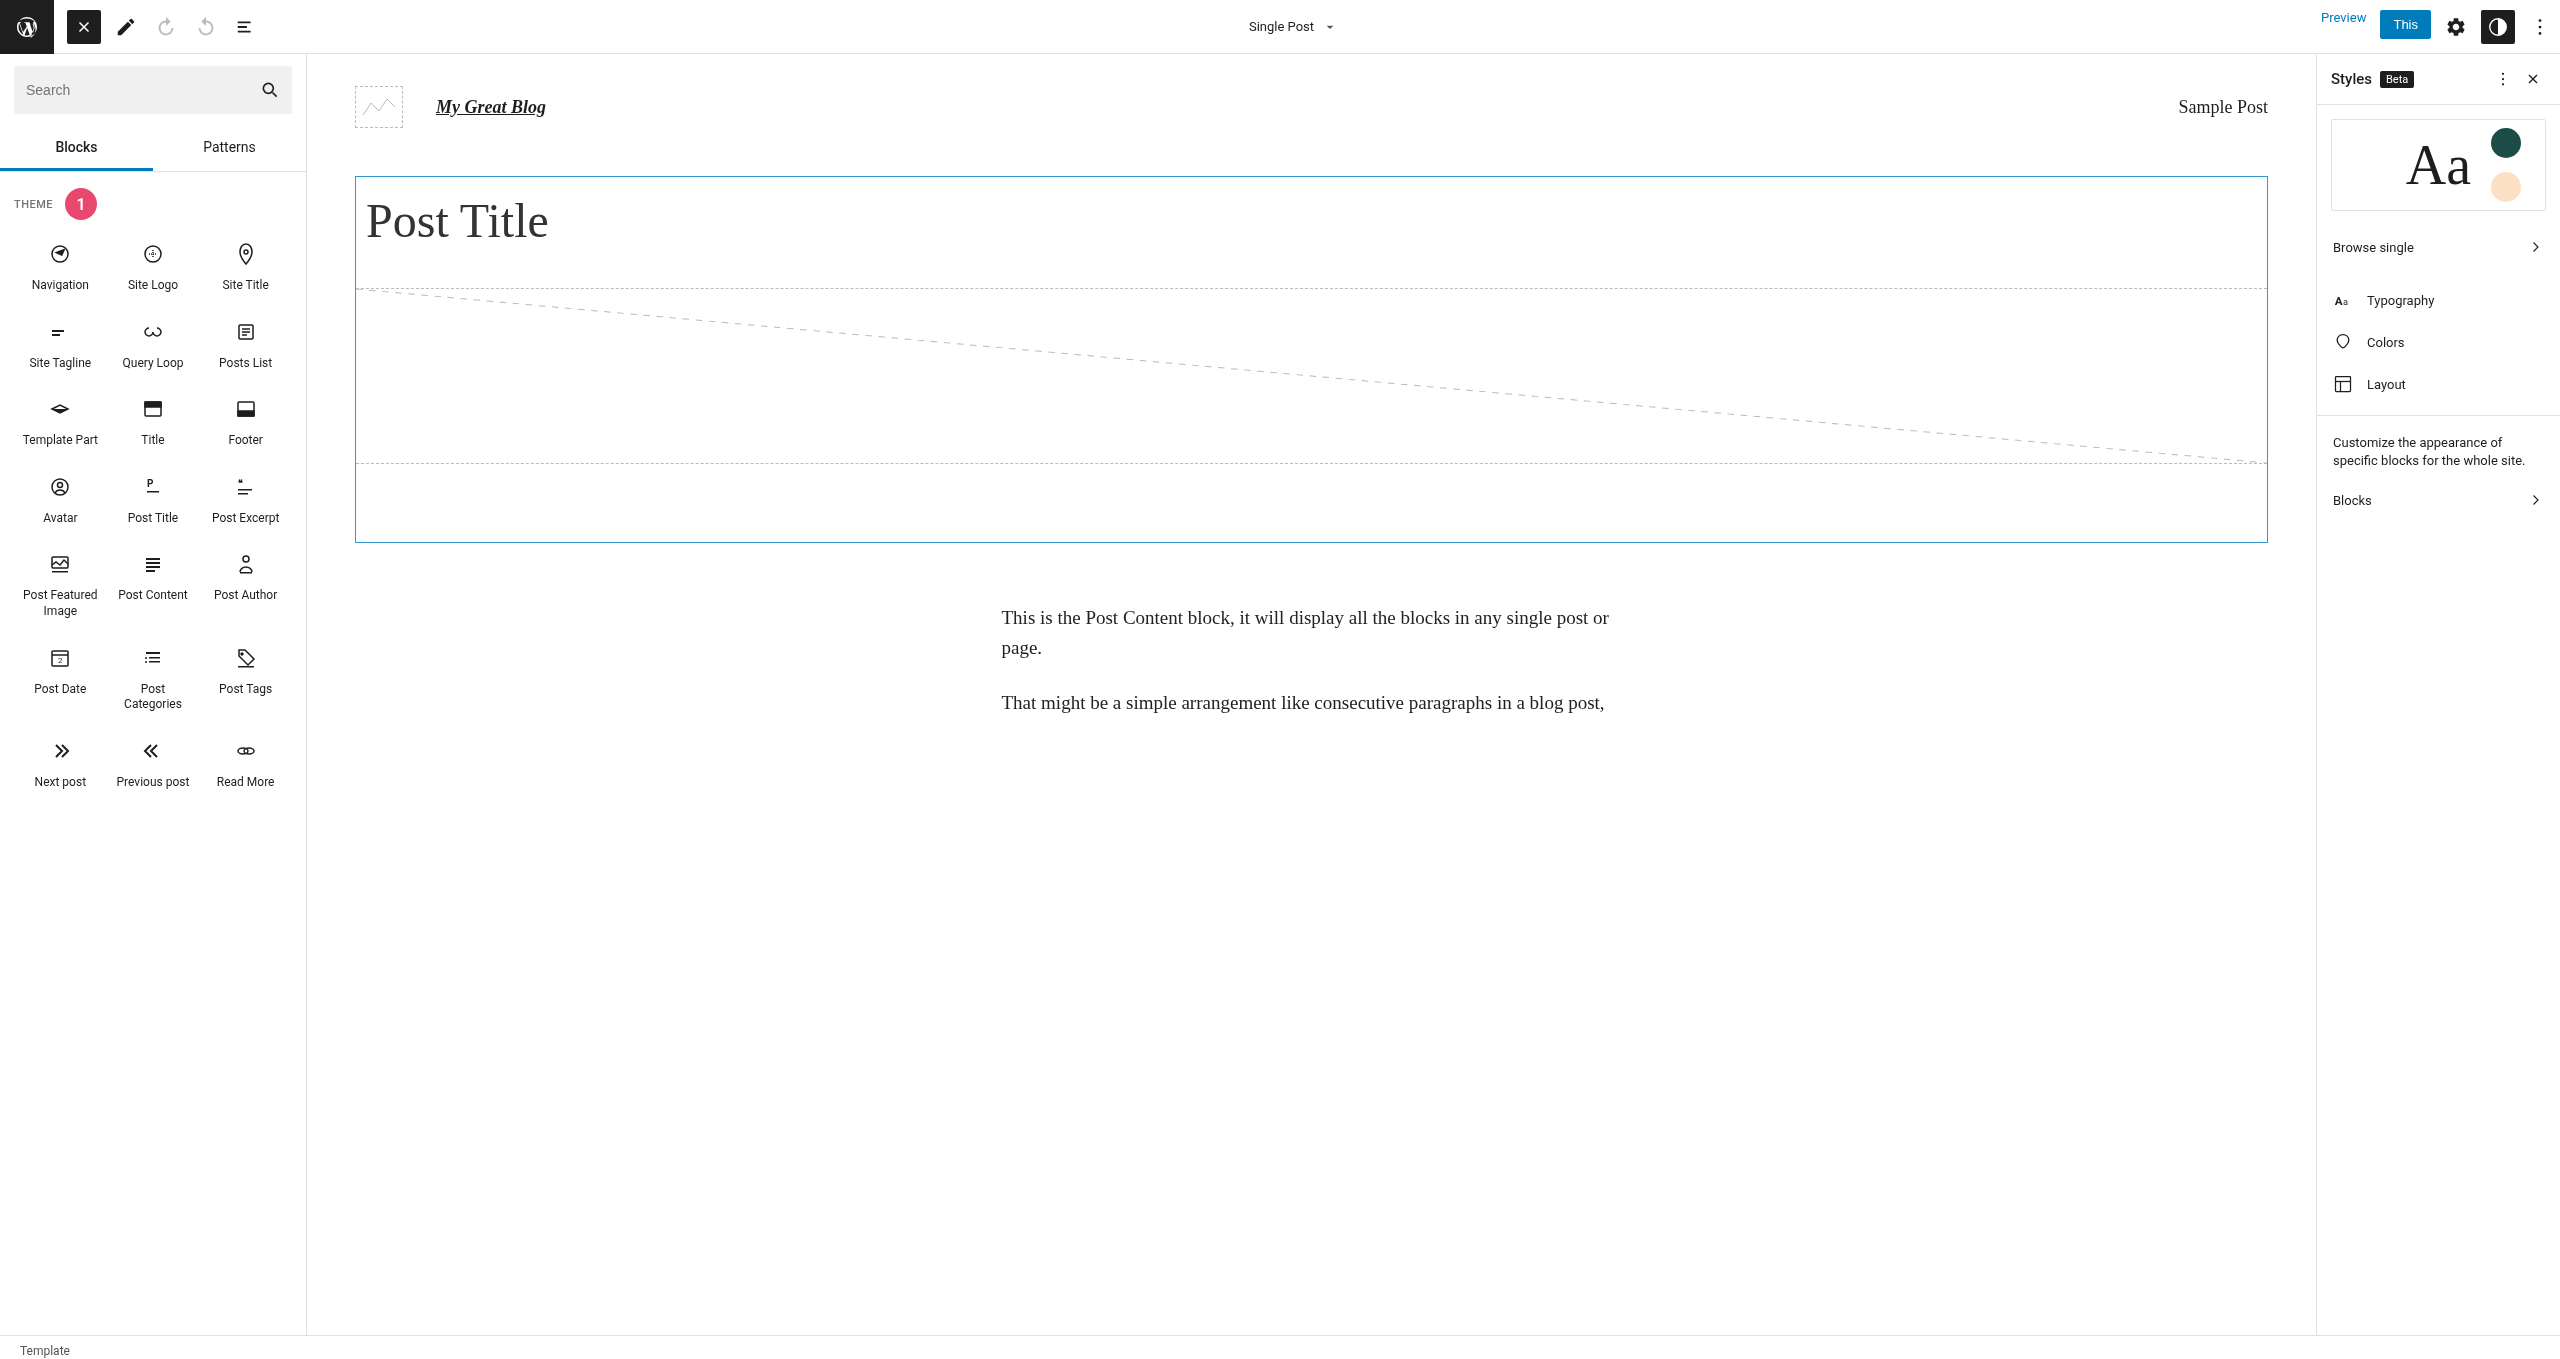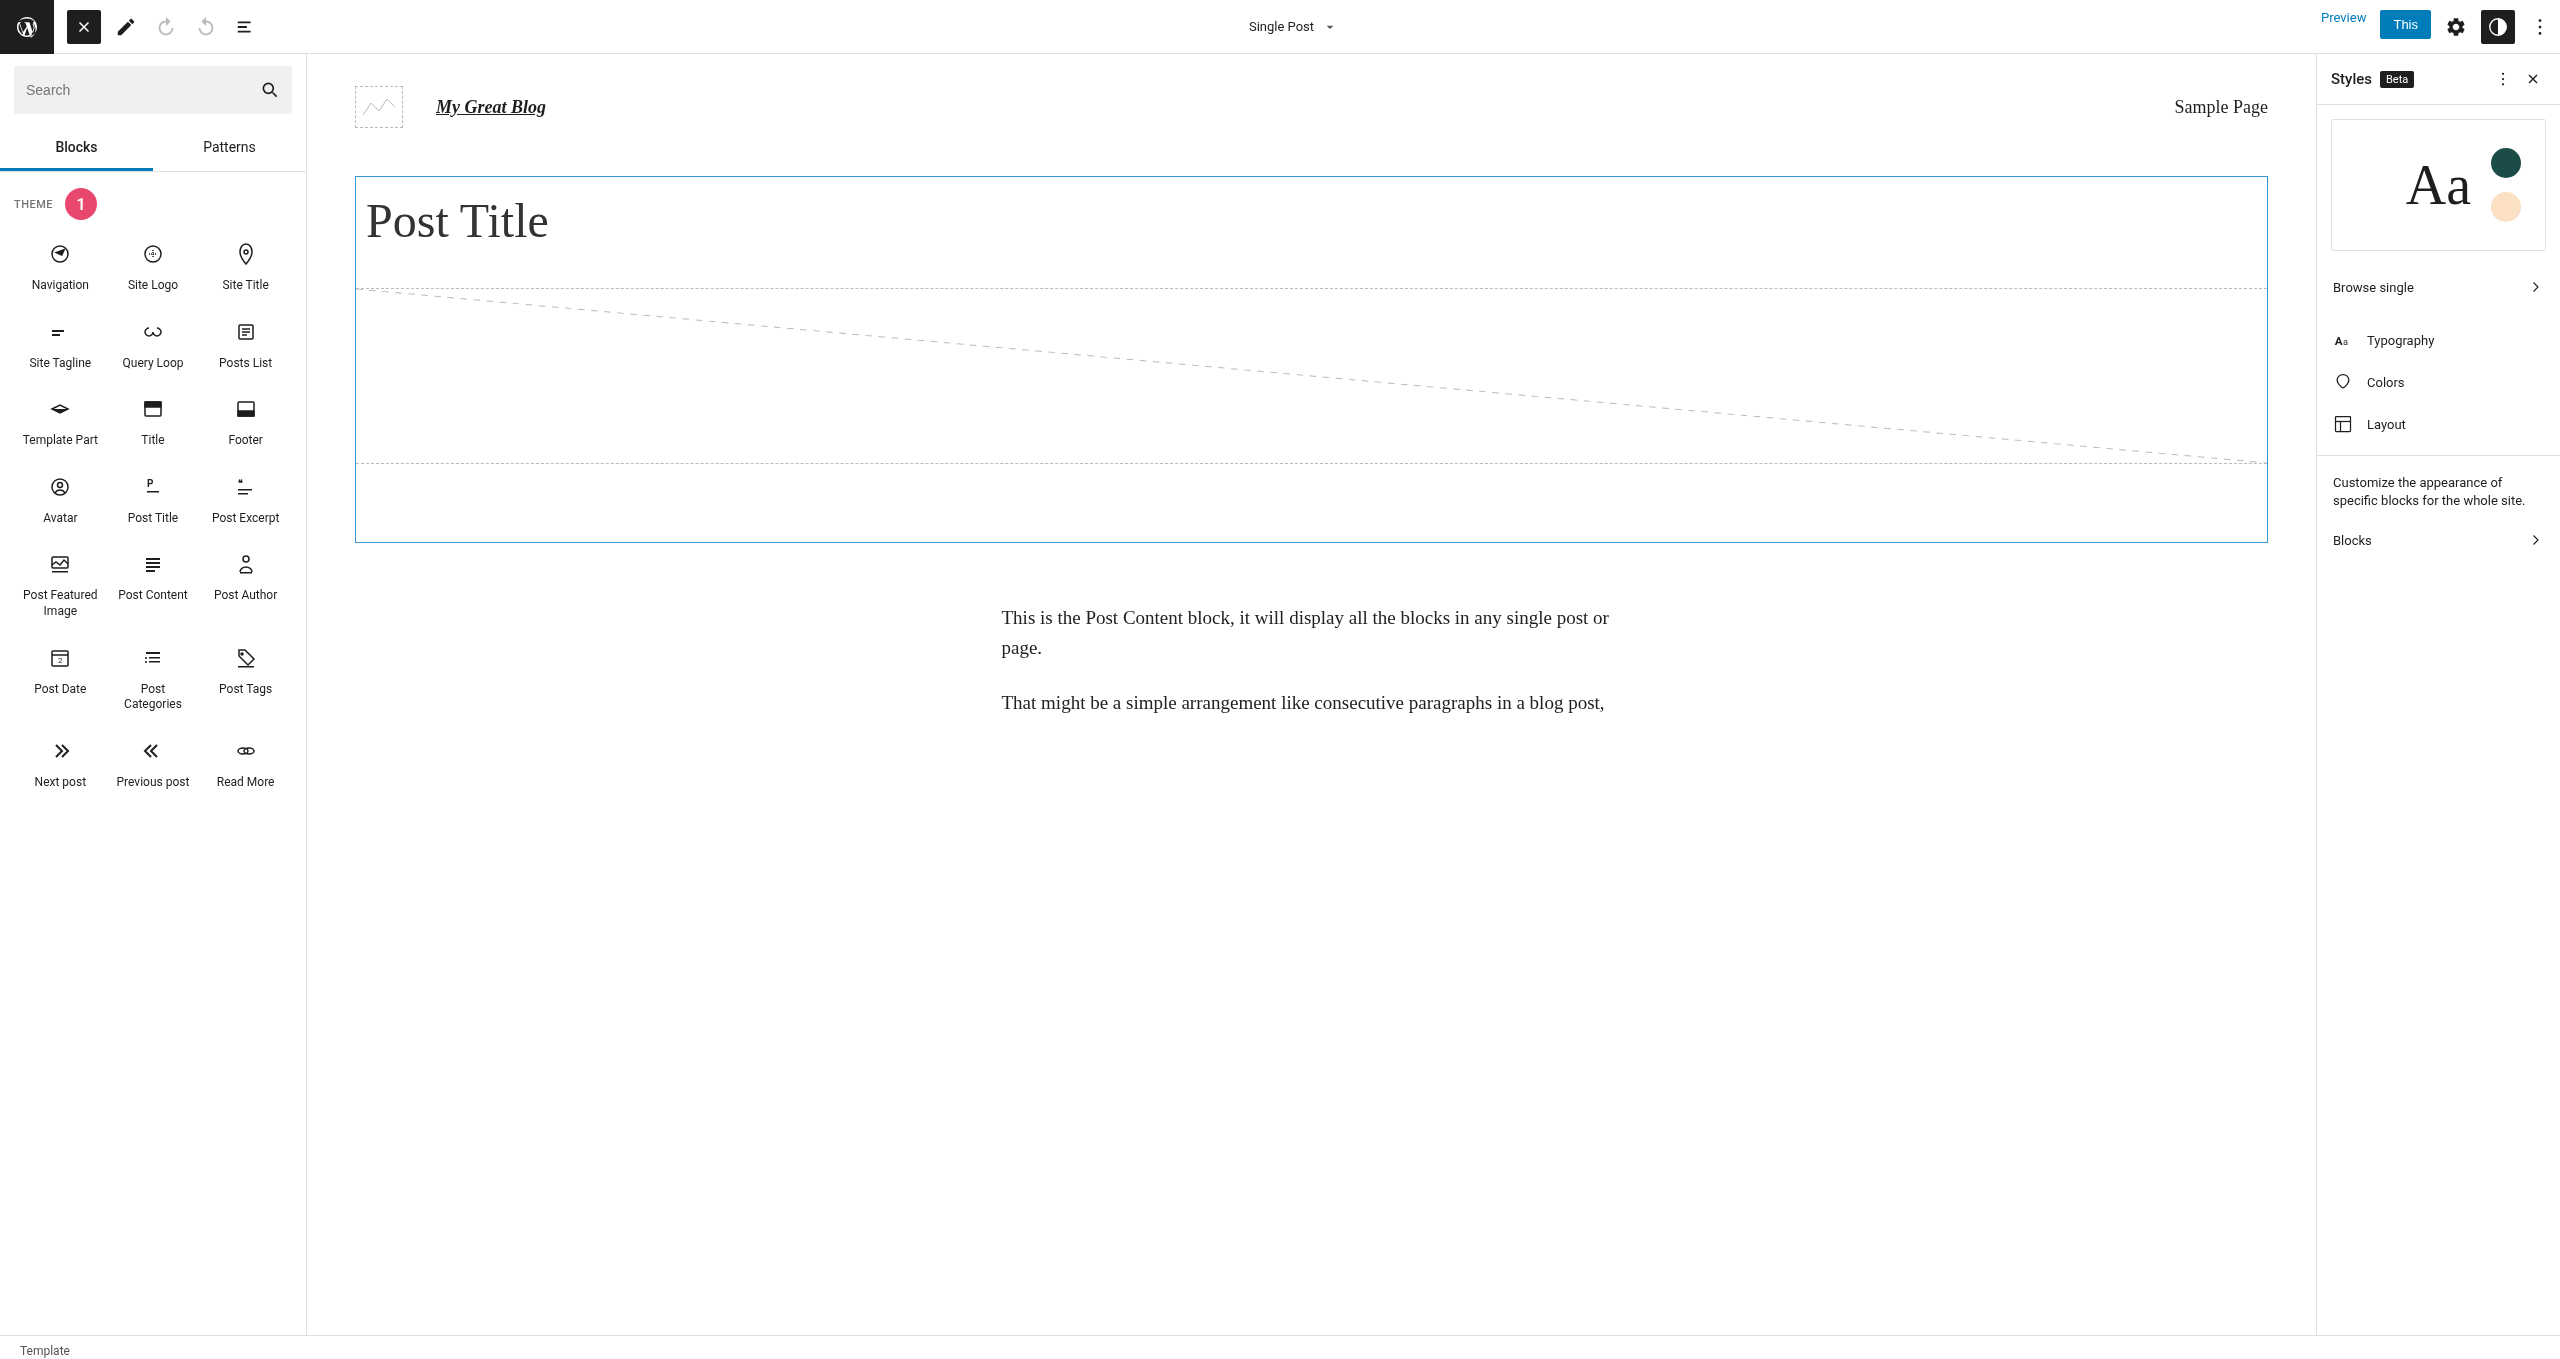--- a/index.html
+++ b/index.html
@@ -47,21 +47,21 @@
     .post-spacer { height: 78px; }
     .content-wrap { max-width: 620px; margin: 0 auto; }
     .content-p { font-size: 19px; line-height: 1.6; margin-bottom: 24px; font-family: Georgia, serif; color:#222;}
     
     .right-sidebar { width: 244px; background: #fff; border-left: 1px solid #e0e0e0; display: flex; flex-direction: column; }
     .panel-header { display: flex; align-items: center; justify-content: space-between; padding: 12px 14px; border-bottom: 1px solid #e0e0e0;}
     .panel-title-wrap { display: flex; align-items: center; gap: 8px; }
     .panel-title { font-size: 15px; font-weight: 500; }
     .beta-badge { background: #1e1e1e; color: #fff; font-size: 11px; padding: 2px 6px; border-radius: 2px; }
     .panel-actions { display: flex; gap: 4px; }
-    .style-preview { margin: 14px; border: 1px solid #e0e0e0; border-radius: 2px; height: 132px; display: flex; align-items: center; justify-content:center; position:relative;}
+    .style-preview { margin: 14px; border: 1px solid #e0e0e0; border-radius: 2px; height: 92px; display: flex; align-items: center; justify-content:center; position:relative;}
     .style-aa { font-family: Georgia, serif; font-size: 56px; }
     .swatches { display:flex; flex-direction: column; gap: 14px; position:absolute; right: 24px;}
     .swatch { width: 30px; height: 30px; border-radius: 50%; }
     .panel-row { display: flex; align-items: center; justify-content: space-between; padding: 13px 16px; cursor: pointer; font-size: 13px; }
     .panel-link-row { display: flex; align-items: center; gap: 14px; padding: 11px 16px; cursor: pointer; font-size: 13px; }
     .divider { height: 1px; background: #e0e0e0; margin: 10px 0;}
     .panel-help { padding: 8px 16px; font-size: 13px; line-height: 1.4; color: #1e1e1e;}
     
     .status-bar { height: 30px; border-top: 1px solid #e0e0e0; background: #fff; display: flex; align-items: center; padding: 0 20px; font-size: 12px; color: #555; }
     
@@ -355,21 +355,21 @@
   <div class="canvas">
     <div class="site-header">
       <div class="site-header-left">
         <div class="logo-box">
           <svg width="36" height="24" viewBox="0 0 36 24" fill="none" stroke="#bbb" stroke-width="1">
               <polyline points="2,20 10,8 18,16 26,4 34,12"></polyline>
             </svg>
         </div>
         <span class="site-title">My Great Blog</span>
       </div>
-      <span class="nav-link">Sample Page</span>
+      <span class="nav-link">Sample Post</span>
     </div>
     <div class="post-block">
       <div class="post-title-text">Post Title</div>
       <div class="featured-img">
         <svg viewBox="0 0 860 176" preserveAspectRatio="none">
             <line x1="0" y1="0" x2="860" y2="176" stroke="#bbb" stroke-width="1" stroke-dasharray="3,3"></line>
           </svg>
       </div>
       <div class="post-spacer"></div>
     </div>

